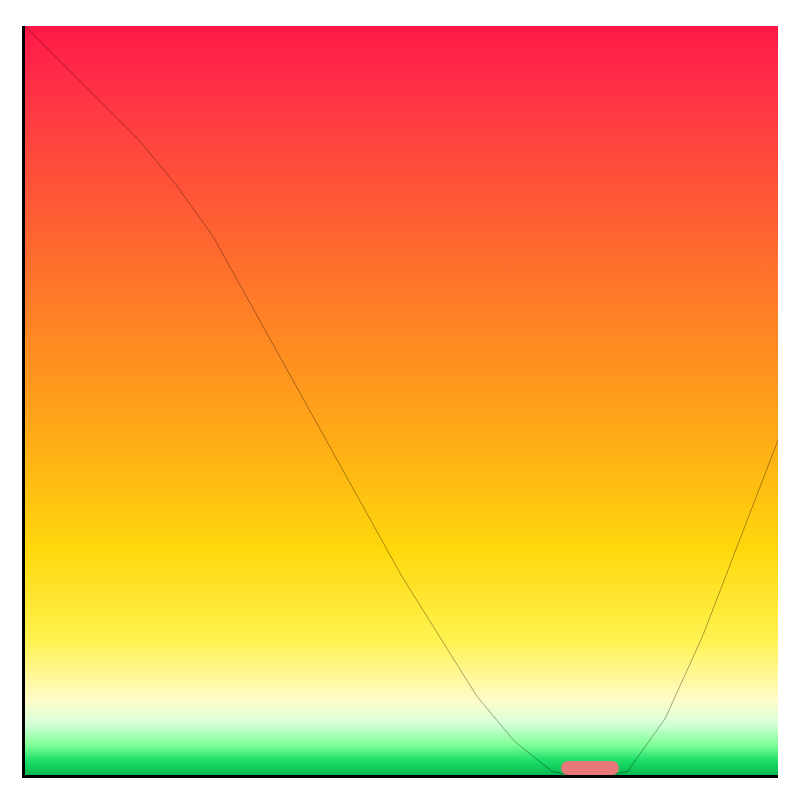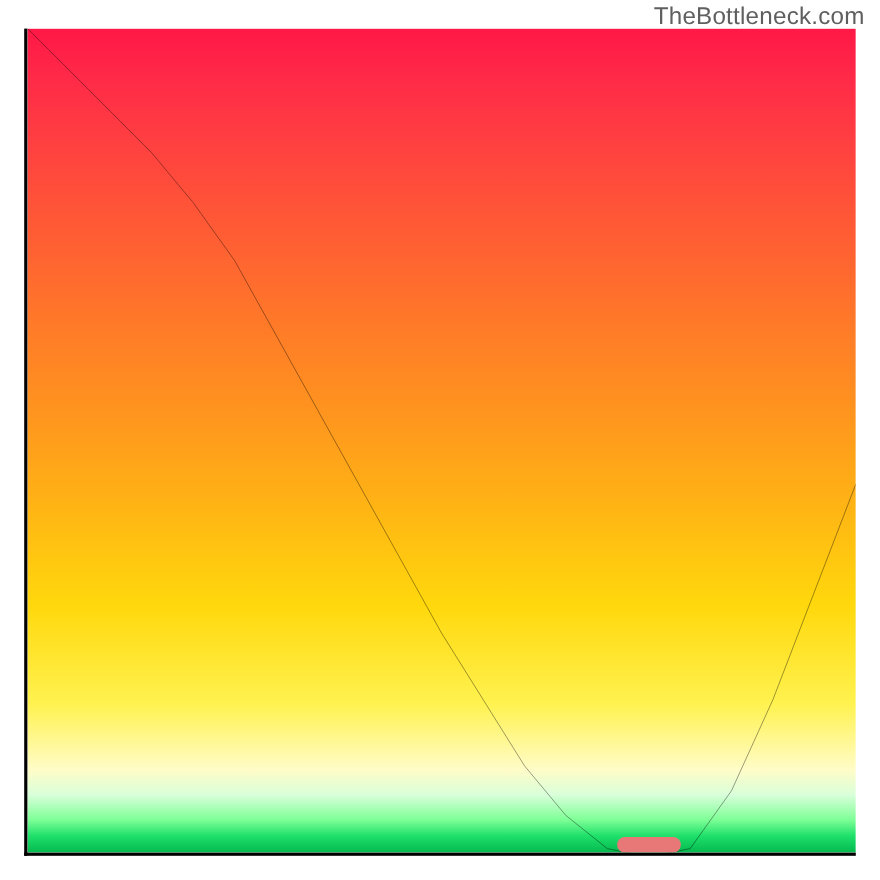--- a/index.html
+++ b/index.html
@@ -68,21 +68,20 @@
     width: 58px;
     height: 14px;
     border-radius: 8px;
     background: #e87878;
     transform: translate(-50%, -50%);
   }
 </style>
 </head>
 <body>
 <div class="container">
-  <div class="watermark">TheBottleneck.com</div>
   <div class="plot">
     <div class="gradient"></div>
     <svg class="curve" viewBox="0 0 100 100" preserveAspectRatio="none">
       <path id="curve-path" fill="none" stroke="#000" stroke-width="0.35" vector-effect="non-scaling-stroke" stroke-linejoin="round" d="M0.00 0.00 L5.00 5.00 L10.00 10.00 L15.00 15.00 L20.00 21.00 L25.00 28.00 L30.00 37.00 L35.00 46.00 L40.00 55.00 L45.00 64.00 L50.00 73.00 L55.00 81.00 L60.00 89.00 L65.00 95.00 L70.00 99.00 L75.00 100.00 L80.00 99.00 L85.00 92.00 L90.00 81.00 L95.00 68.00 L100.00 55.00"></path>
     </svg>
     <div id="marker" class="marker" style="left: 75%; top: 99.1%; background: rgb(232, 120, 120);"></div>
   </div>
 </div>
 
 </body></html>

